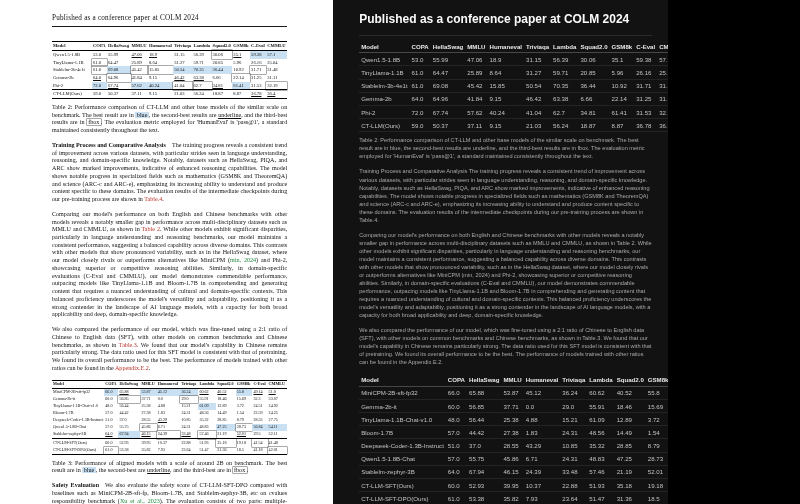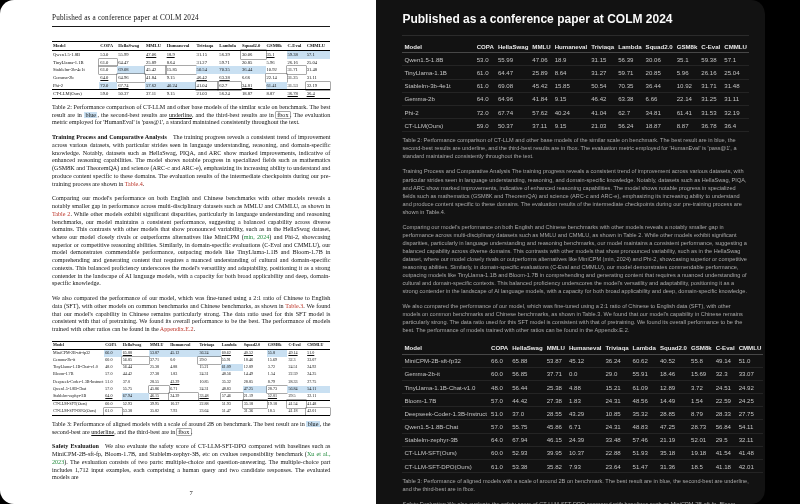--- a/index.html
+++ b/index.html
@@ -1,16 +1,16 @@
 <!DOCTYPE html>
 <html><head>
 <meta charset="utf-8">
 <style>
   html,body{margin:0;padding:0;background:#000;}
-  .canvas{position:relative;width:765px;height:504px;overflow:hidden;display:flex;border-radius:14px;}
+  .canvas{position:relative;width:668px;height:504px;overflow:hidden;display:flex;}
 
   
   .page{box-sizing:border-box;height:504px;overflow:hidden;}
   .light{width:392px;background:#ffffff;color:#111;font-family:"Liberation Serif", serif;
          padding:14px 46px 0 52px;}
   .lp-header{font-size:7.2px;letter-spacing:.2px;border-bottom:0.7px solid #1a1a1a;
              padding-bottom:4px;margin-bottom:14px;color:#111;}
   .lp-table{border-collapse:collapse;width:100%;font-size:4.6px;line-height:1.2;
             border-top:1px solid #000;border-bottom:1px solid #000;margin:4px 0 5px 0;}
   .lp-table th{font-weight:700;text-align:left;padding:1.2px 1px;border-bottom:0.6px solid #000;white-space:nowrap;}

